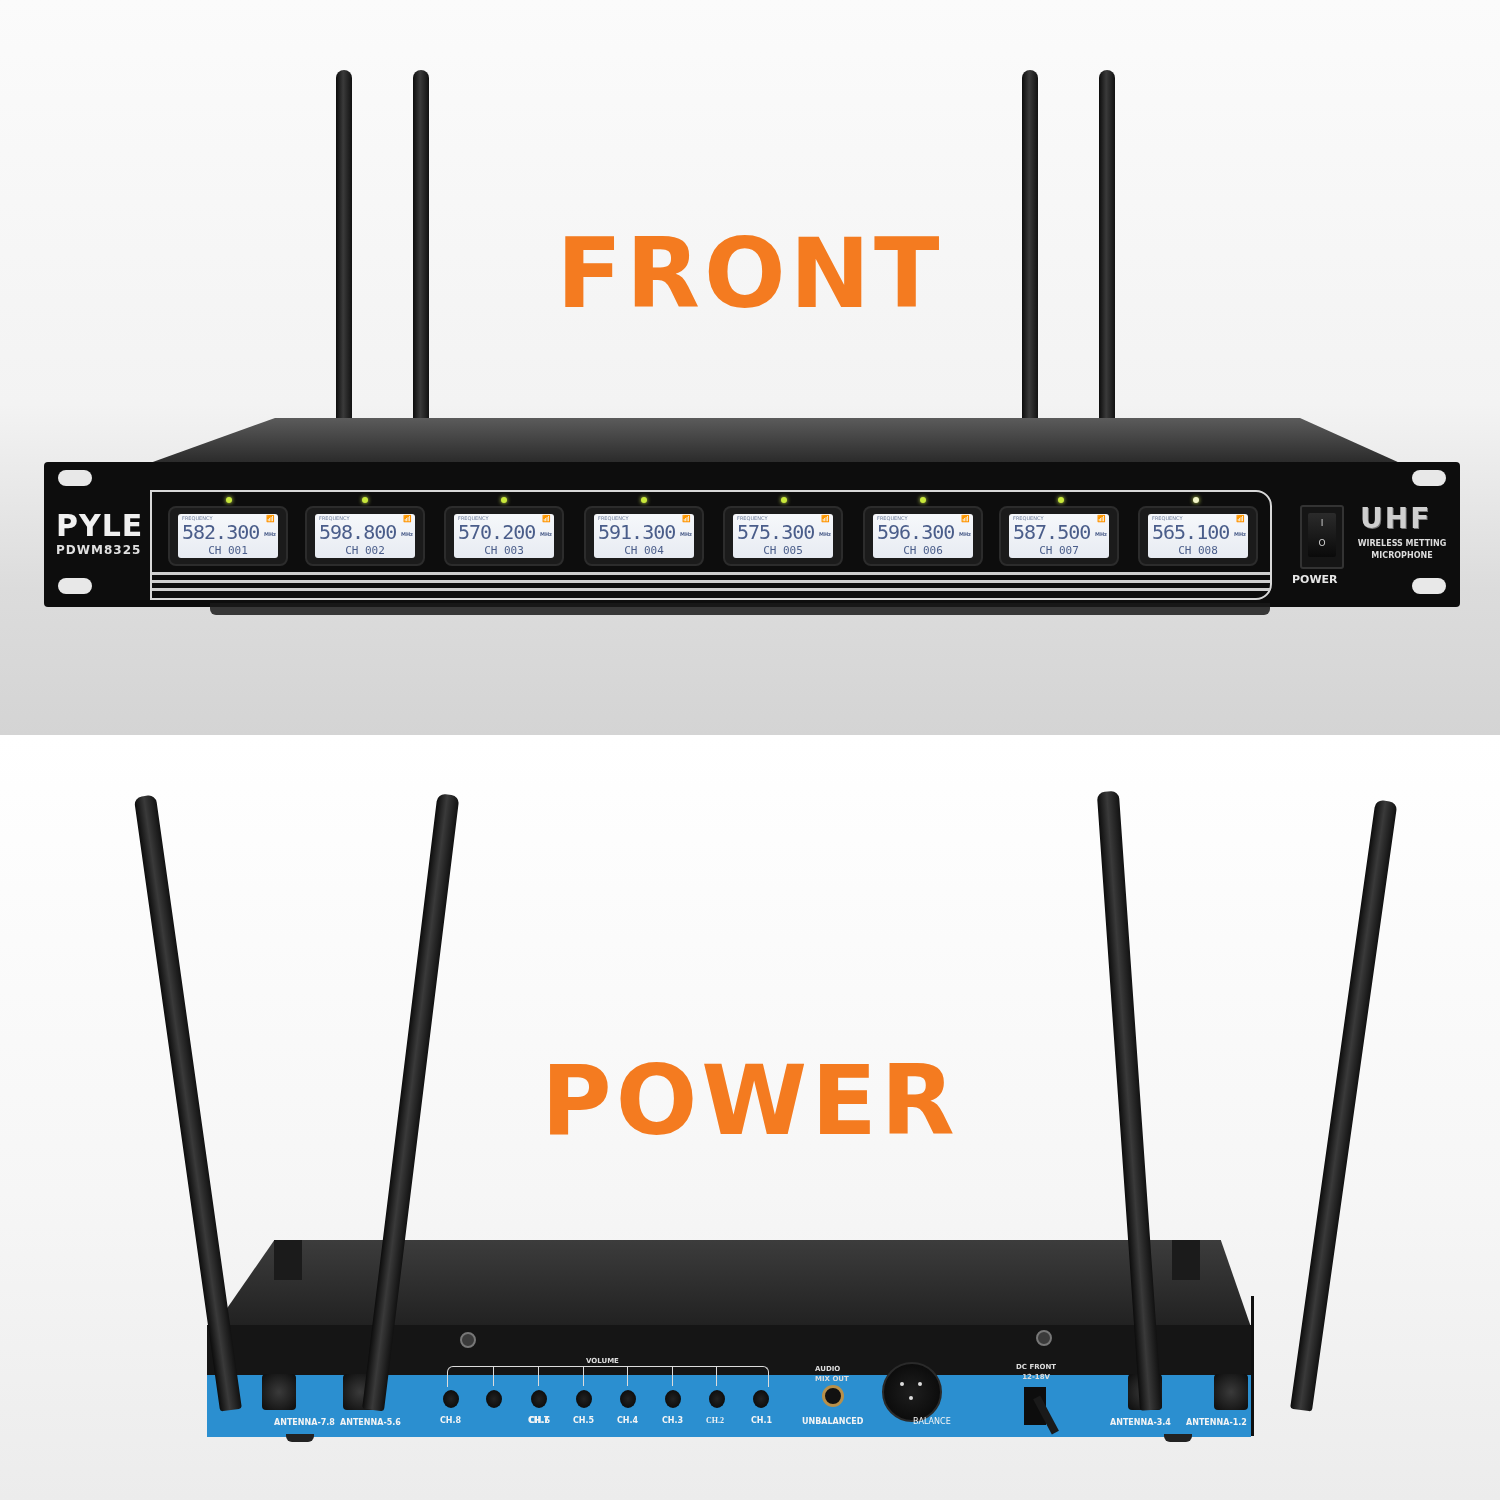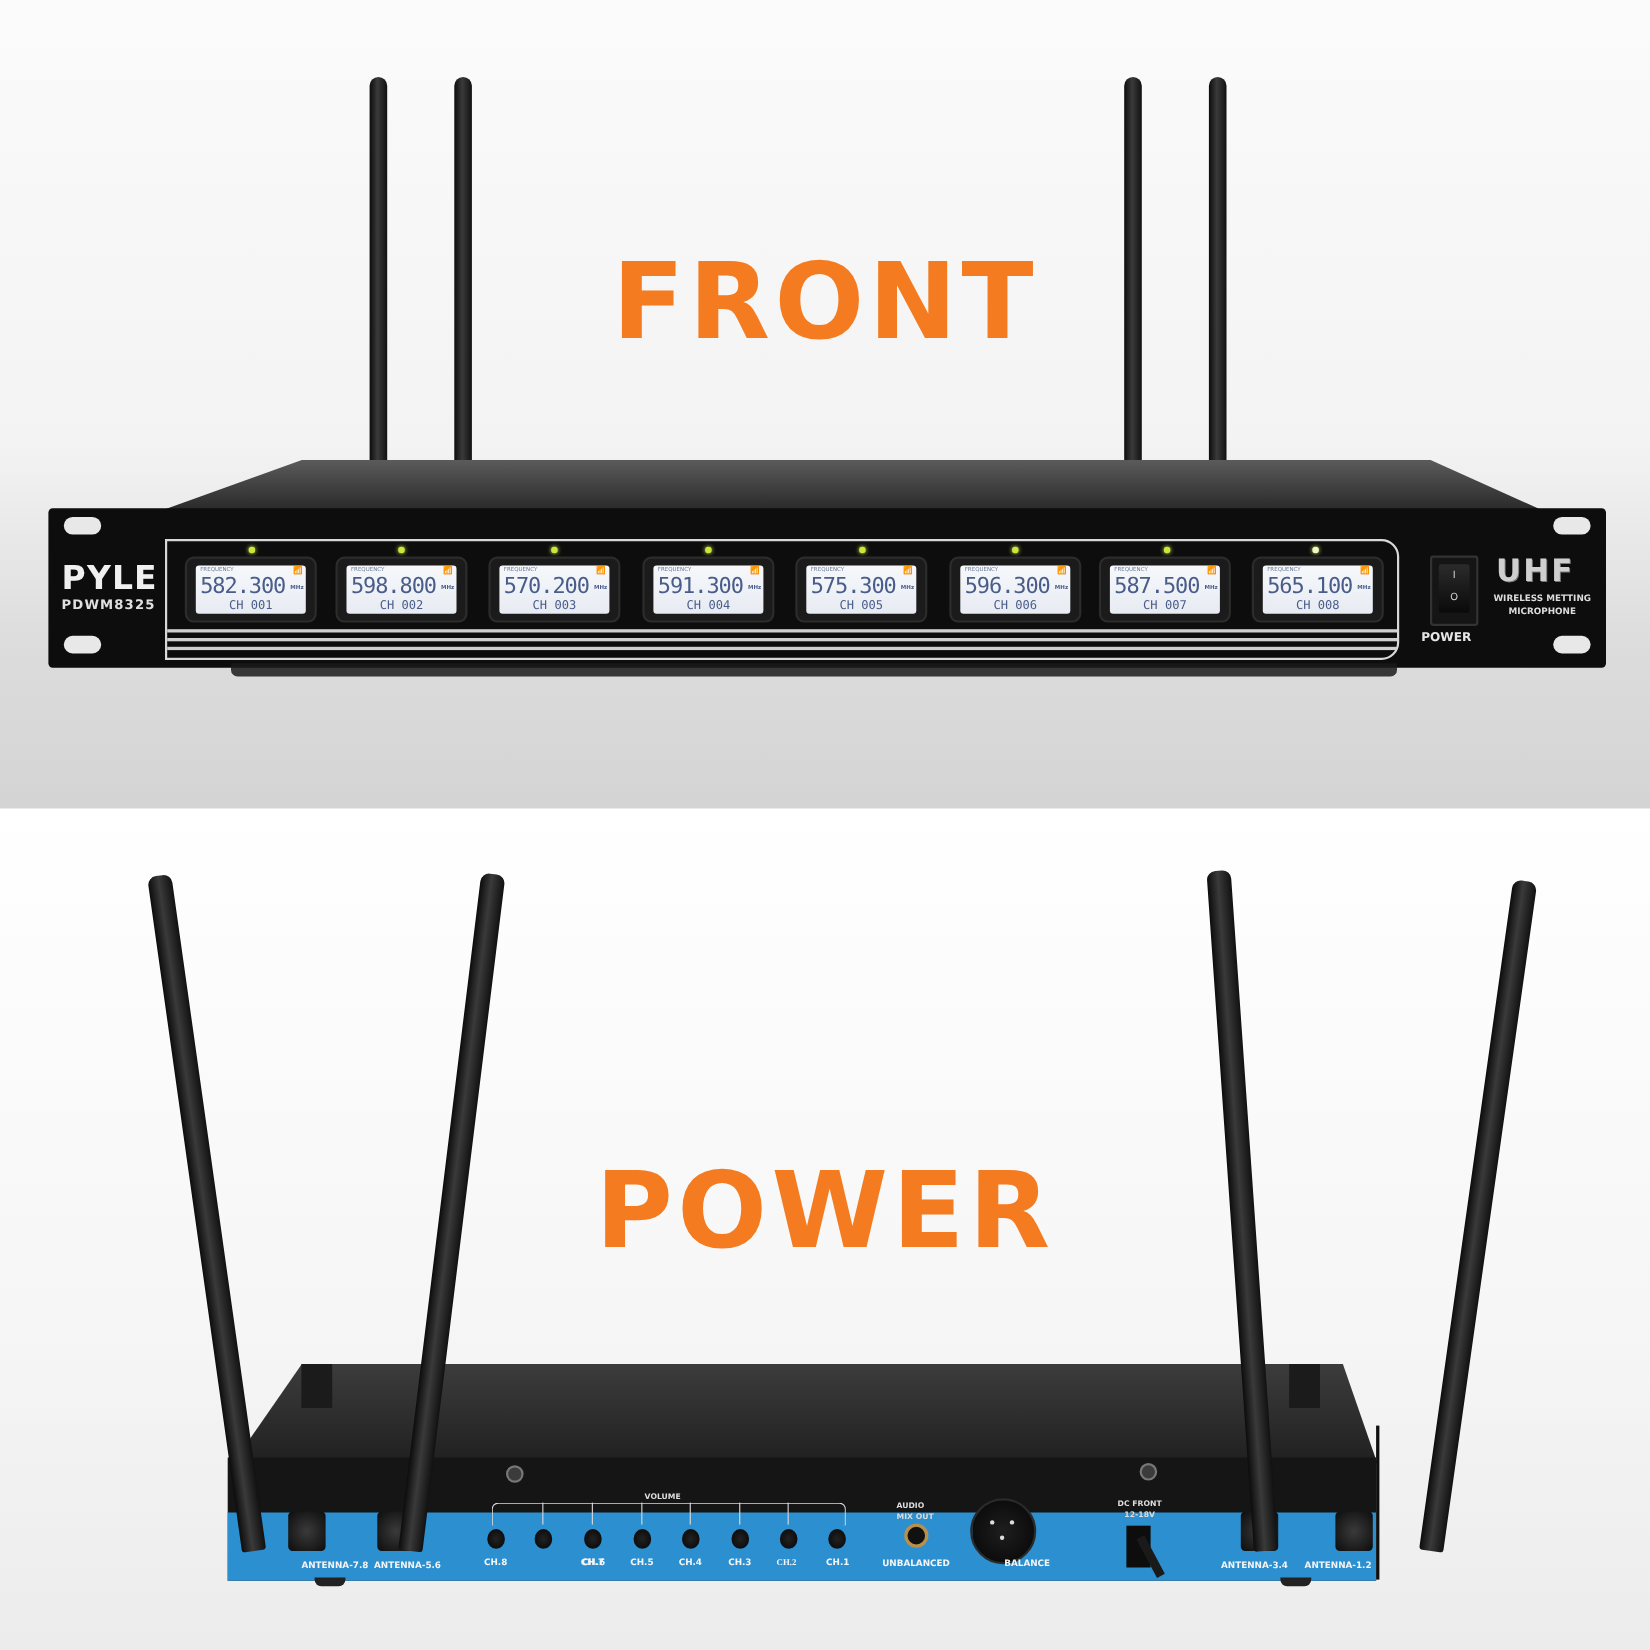--- a/index.html
+++ b/index.html
@@ -47,21 +47,21 @@
   #volume-label{position:absolute;left:586px;top:1357px;color:#ddd;font-weight:bold;font-size:7px;}
   #vol-bracket{position:absolute;left:447px;top:1366px;width:320px;height:20px;border:1px solid #dcdcdc;border-bottom:none;border-radius:6px 6px 0 0;}
   .vol-tick{position:absolute;top:1366px;width:1px;height:20px;background:#dcdcdc;}
   .knob{position:absolute;top:1390px;width:16px;height:18px;border-radius:50%;background:radial-gradient(#222,#050505);}
   .ch-label{position:absolute;top:1416px;color:#f4f4f4;font-weight:bold;font-size:8px;}
   #audio-label{position:absolute;left:815px;top:1364px;color:#ddd;font-weight:bold;font-size:7px;text-align:left;line-height:10px;}
   #jack{position:absolute;left:822px;top:1385px;width:22px;height:22px;border-radius:50%;background:#111;border:3px solid #b8904a;box-sizing:border-box;}
   #unbal-label{position:absolute;left:802px;top:1417px;color:#f4f4f4;font-weight:bold;font-size:8px;}
   #xlr{position:absolute;left:882px;top:1362px;width:56px;height:56px;border-radius:50%;background:radial-gradient(#1e1e1e,#050505);border:2px solid #2a2a2a;}
   .pin{position:absolute;width:4px;height:4px;border-radius:50%;background:#ddd;}
-  #bal-label{position:absolute;left:889px;top:1417px;color:#f4f4f4;font-weight:bold;font-size:8px;padding-left:24px;}
+  #bal-label{position:absolute;left:889px;top:1417px;color:#f4f4f4;font-weight:normal;font-size:8px;padding-left:24px;}
   #dc-label{position:absolute;left:1016px;top:1362px;color:#ddd;font-weight:bold;font-size:7px;text-align:center;line-height:10px;}
   #dc-plug{position:absolute;left:1024px;top:1387px;width:22px;height:38px;background:#0d0d0d;}
   #dc-cable{position:absolute;left:1042px;top:1395px;width:8px;height:40px;background:#1a1a1a;transform:rotate(-28deg);}
   .ant-label{position:absolute;top:1418px;color:#f4f4f4;font-weight:bold;font-size:8px;}
   .connector{position:absolute;top:1374px;width:34px;height:36px;background:radial-gradient(#3a3a3a,#0c0c0c);border-radius:4px;}
   .back-foot{position:absolute;top:1434px;width:28px;height:8px;background:#222;border-radius:0 0 6px 6px;}
 </style>
 </head>
 <body>
 

